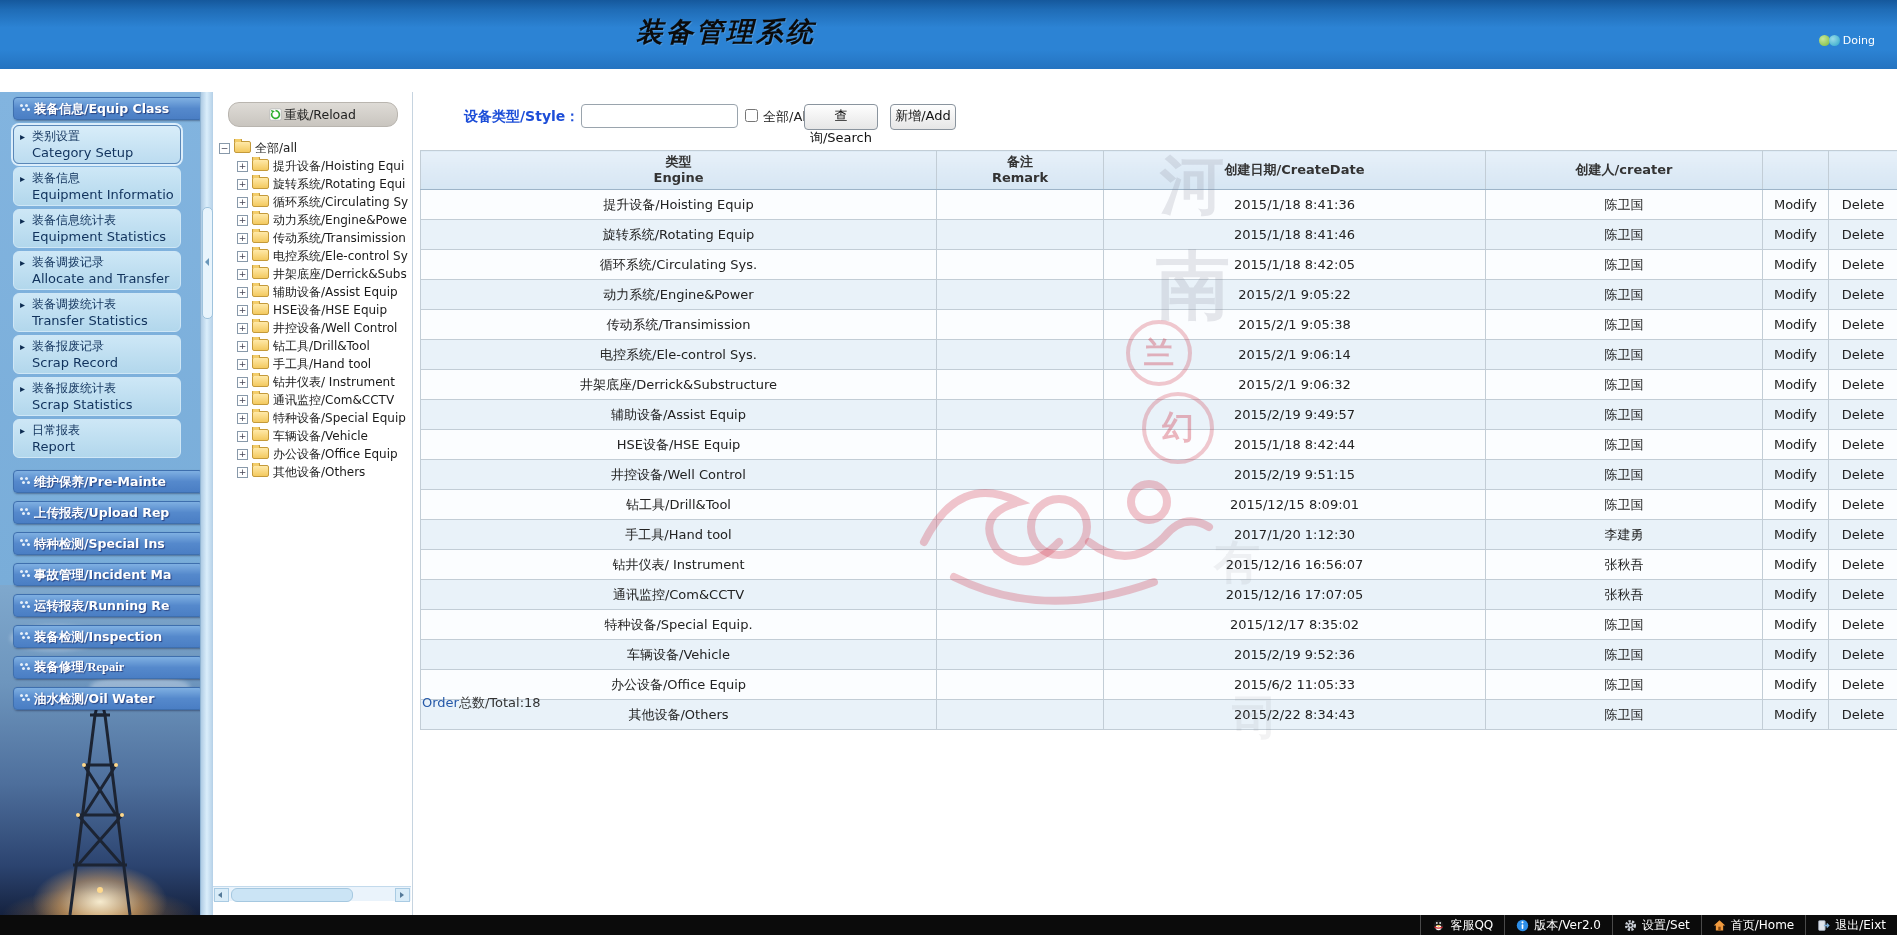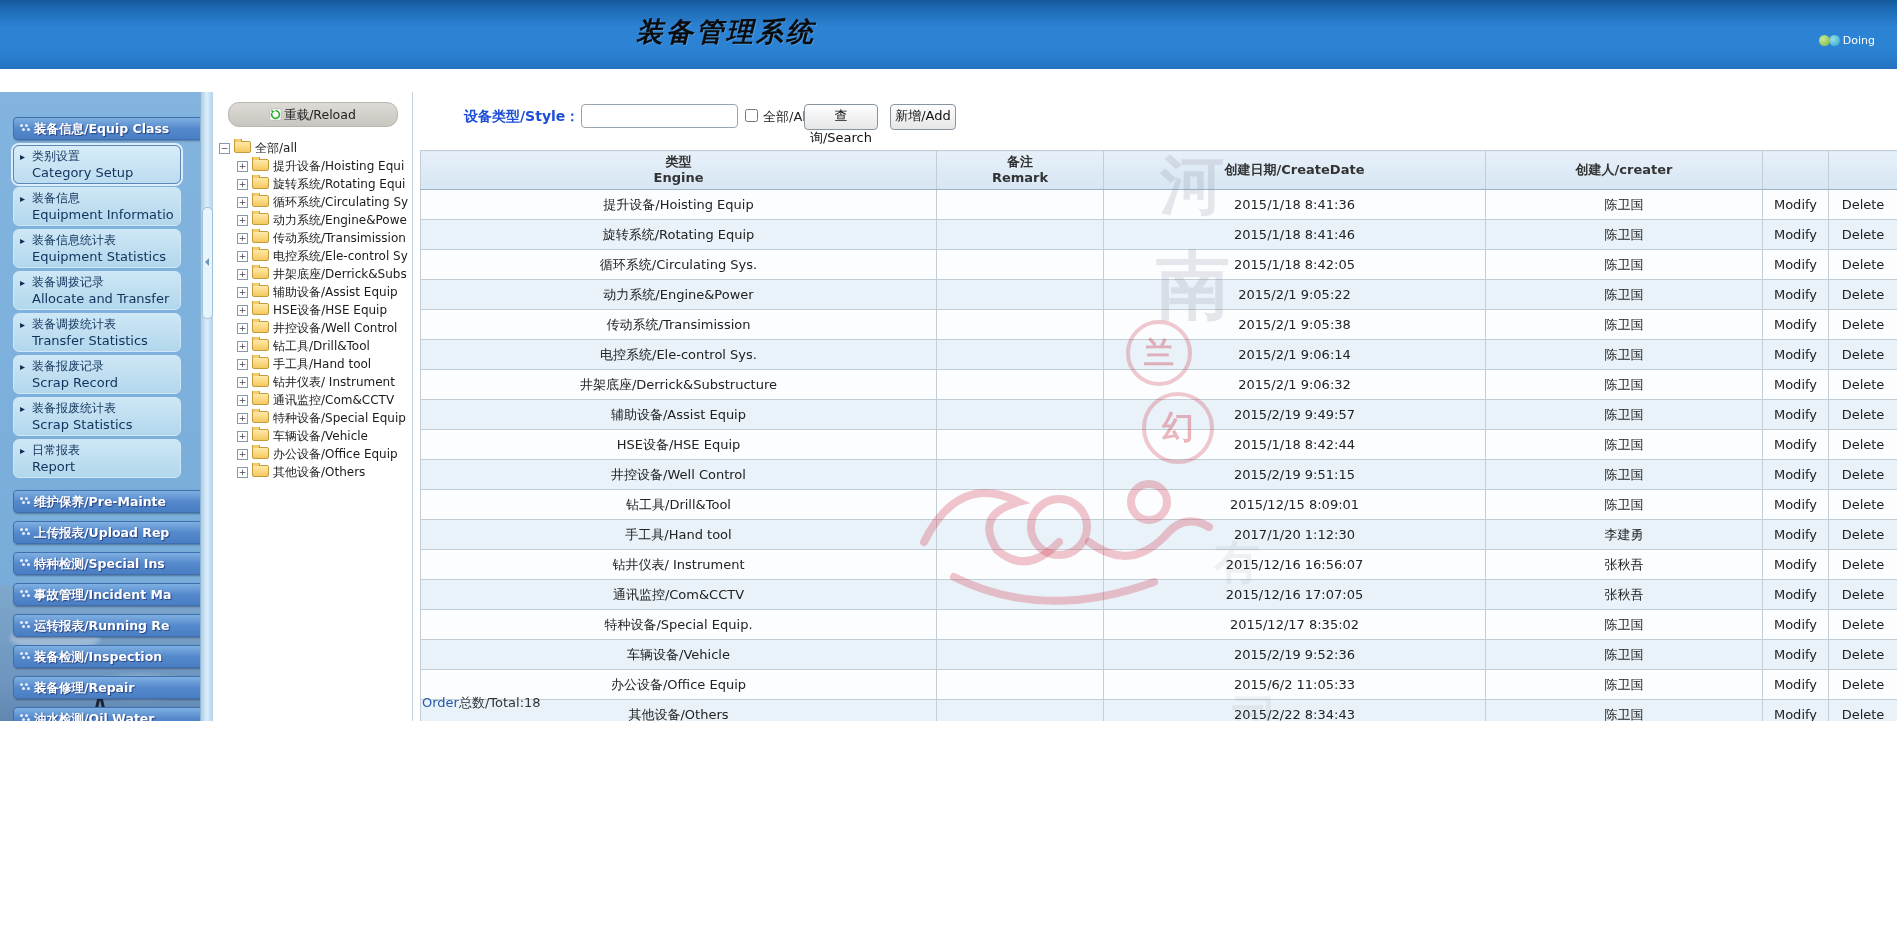--- a/index.html
+++ b/index.html
@@ -1,16 +1,16 @@
 <!DOCTYPE html>
 <html><head>
 <meta charset="utf-8">
 <style>
   html,body{margin:0;padding:0;background:#fff;}
-  #app{position:relative;width:1897px;height:721px;overflow:hidden;
+  #app{position:relative;width:1897px;height:935px;overflow:hidden;
        font-family:"DejaVu Sans","Liberation Sans",sans-serif;font-size:13px;color:#222;}
 
   
   .hdr{position:absolute;left:0;top:0;width:1897px;height:69px;
        background:linear-gradient(180deg,#15589c 0%,#1f6cb6 14%,#2c83d4 40%,#2c83d4 72%,#2473c0 100%);}
   .hdr-title{position:absolute;left:636px;top:14px;font-size:27px;font-weight:bold;font-style:italic;
        color:#0b0b0b;letter-spacing:3px;text-shadow:1px 1px 0 rgba(255,255,255,0.15);}
   .doing{position:absolute;right:22px;top:34px;color:#fff;font-size:11px;display:flex;align-items:center;gap:3px;}
   .dot{width:11px;height:11px;border-radius:50%;display:inline-block;}
   .dot.g{background:radial-gradient(circle at 35% 35%,#c8e89a,#7ab83a);margin-right:-4px;}
@@ -22,21 +22,21 @@
   .tab{position:absolute;top:0;height:22px;line-height:22px;text-align:center;font-size:12px;
        border:1px solid #7a92a8;border-bottom:none;border-radius:3px 3px 0 0;color:#111;
        background:linear-gradient(180deg,#fdfdfb 0%,#ddd9d2 55%,#c9c4ba 100%);cursor:pointer;
        overflow:hidden;white-space:nowrap;}
   .tab.active{background:linear-gradient(180deg,#7db4e8 0%,#3c7fc6 55%,#2e6db4 100%);
        color:#fff;font-weight:bold;border-color:#1a5fa6;height:23px;}
 
   
   .sidebar{position:absolute;left:0;top:92px;width:200px;height:823px;overflow:hidden;
        background:linear-gradient(180deg,#82b4df 0%,#79add9 60%,#6fa3d1 100%);}
-  .side-inner{position:relative;padding:20px 0 0 13px;width:172px;}
+  .side-inner{position:relative;padding:0 0 0 13px;width:172px;}
   .side-header{position:relative;width:168px;height:21px;line-height:21px;margin:5px 0;
        border:1px solid #3e6fae;border-radius:4px;color:#fff;font-size:12.5px;font-weight:bold;
        background:linear-gradient(180deg,#7fb0e2 0%,#5589cc 50%,#4a7ec4 100%);
        box-shadow:1px 1px 2px rgba(0,0,30,0.35);padding-left:20px;cursor:pointer;
        text-shadow:1px 1px 1px rgba(0,0,60,0.5);overflow:hidden;white-space:nowrap;}
   .grip{position:absolute;left:6px;top:6px;width:3px;height:3px;background:#e6f0fa;border-radius:50%;
        box-shadow:5px 0 0 #e6f0fa,2px 4px 0 #e6f0fa,7px 4px 0 #e6f0fa;}
   .side-item{width:160px;margin:3px 0;border:1px solid #cfe7f6;border-radius:6px;
        background:linear-gradient(180deg,#cde7f6 0%,#b2d7ec 100%);padding:2px 0 3px 6px;cursor:pointer;}
   .side-item.selected{border:1px solid #5a87b8;box-shadow:0 0 0 2px #dceefb;background:linear-gradient(180deg,#d8edf9 0%,#bcdcf0 100%);}
@@ -220,21 +220,21 @@
         <span>事故管理/Incident Ma</span>
       </div>
       <div class="side-header" style="margin-top:8px;">
         <span class="grip"></span>
         <span>运转报表/Running Re</span>
       </div>
       <div class="side-header" style="margin-top:8px;">
         <span class="grip"></span>
         <span>装备检测/Inspection</span>
       </div>
-      <div class="side-header" style="margin-top:8px;">
+      <div class="side-header" style="margin-top:8px;font-family:Liberation Serif, serif;">
         <span class="grip"></span>
         <span>装备修理/Repair</span>
       </div>
       <div class="side-header" style="margin-top:8px;">
         <span class="grip"></span>
         <span>油水检测/Oil Water</span>
       </div>
     </div>
   </div>
 

